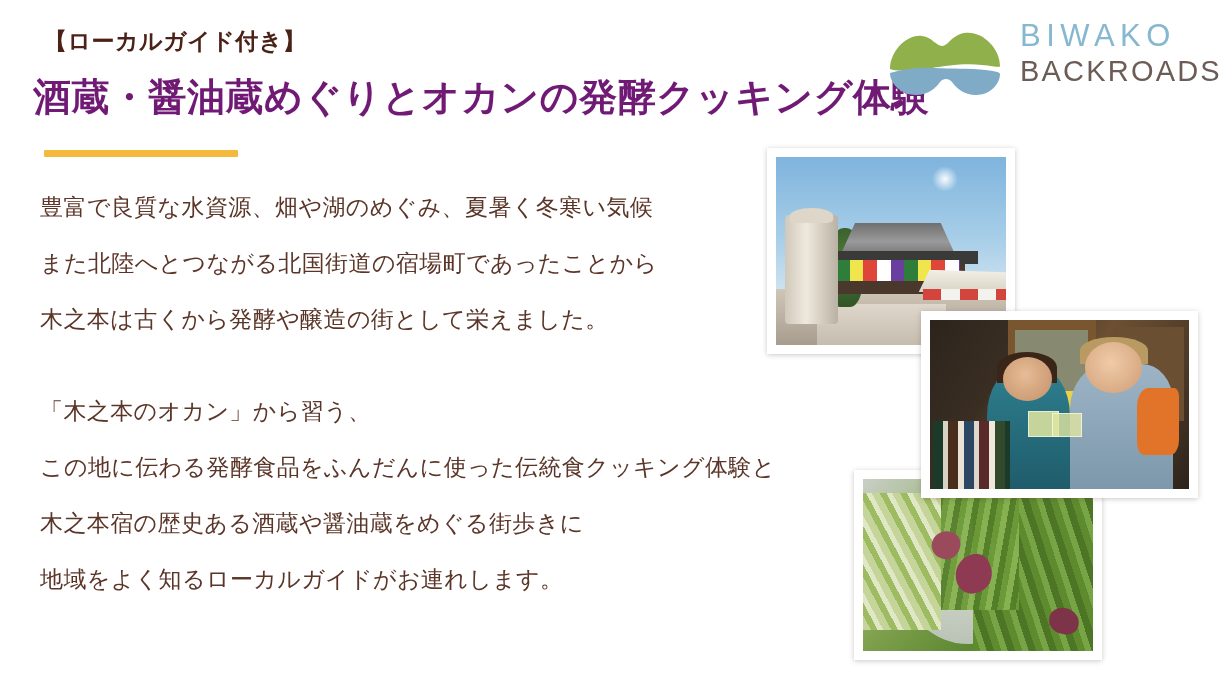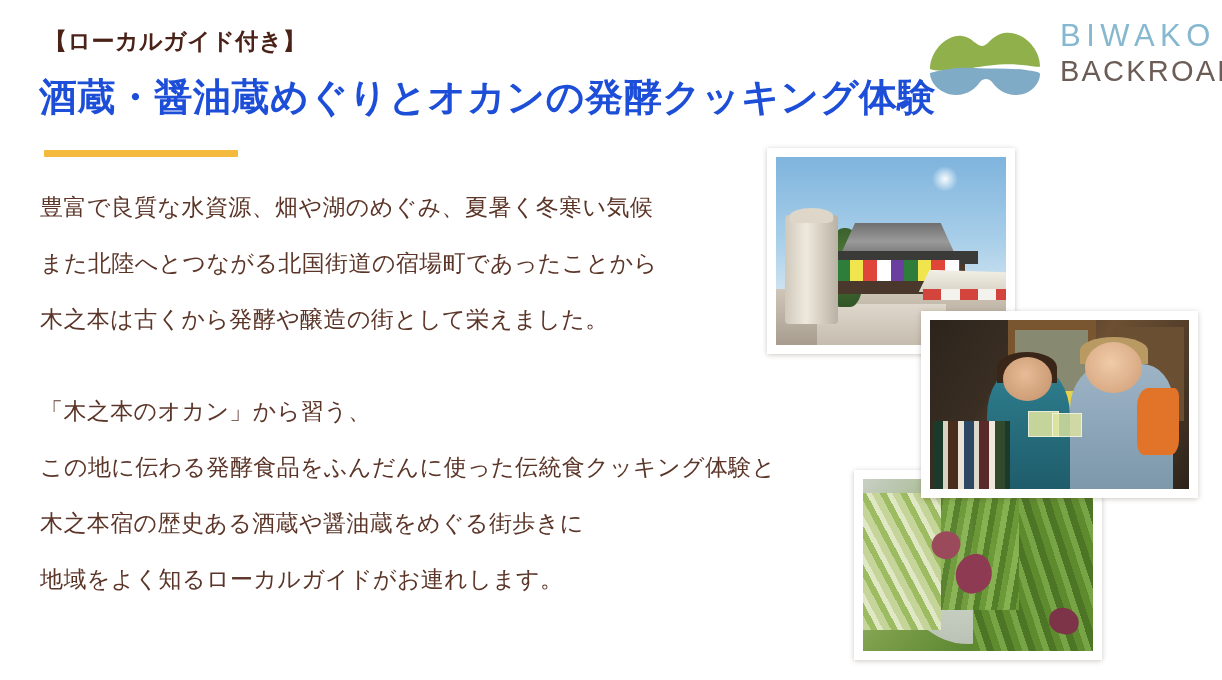--- a/index.html
+++ b/index.html
@@ -12,31 +12,31 @@
   }
   #slide{position:absolute;left:0;top:0;width:1222px;height:680px;background:#fff;overflow:hidden;padding-left:28px;}
 
   
   .eyebrow{
     position:absolute;left:44px;top:28px;
     font-size:23px;font-weight:700;letter-spacing:.5px;
     color:#4a2218;white-space:nowrap;line-height:1.2;
   }
   .main-title{
-    position:absolute;left:39px;top:74px;
+    position:absolute;left:33px;top:74px;
     font-size:38px;font-weight:700;letter-spacing:.5px;
-    color:#1d4ed8;white-space:nowrap;line-height:1.25;
+    color:#701a75;white-space:nowrap;line-height:1.25;
   }
   .accent-bar{
     position:absolute;left:44px;top:150px;
     width:194px;height:7px;background:#f3ba3d;border-radius:1px;
   }
 
   
-  .logo{position:absolute;left:924px;top:18px;width:284px;height:84px;}
+  .logo{position:absolute;left:884px;top:18px;width:284px;height:84px;}
   .logo-mark{position:absolute;left:0;top:4px;width:124px;height:76px;}
   .logo-text{position:absolute;left:136px;top:2px;width:150px;}
   .logo-line1{
     font-size:31px;letter-spacing:5.5px;color:#86b8cf;
     font-weight:400;line-height:1.05;white-space:nowrap;
   }
   .logo-line2{
     font-size:29px;letter-spacing:2.2px;color:#6c5c56;
     font-weight:400;line-height:1.08;white-space:nowrap;margin-top:3px;
   }

